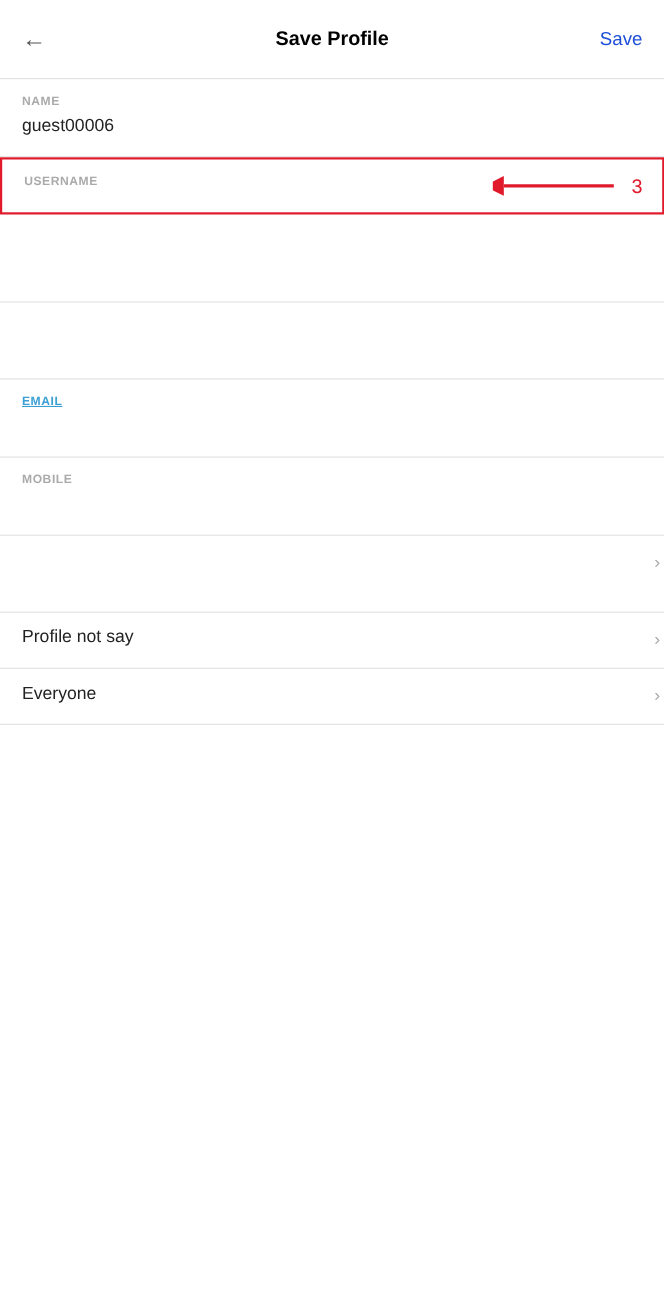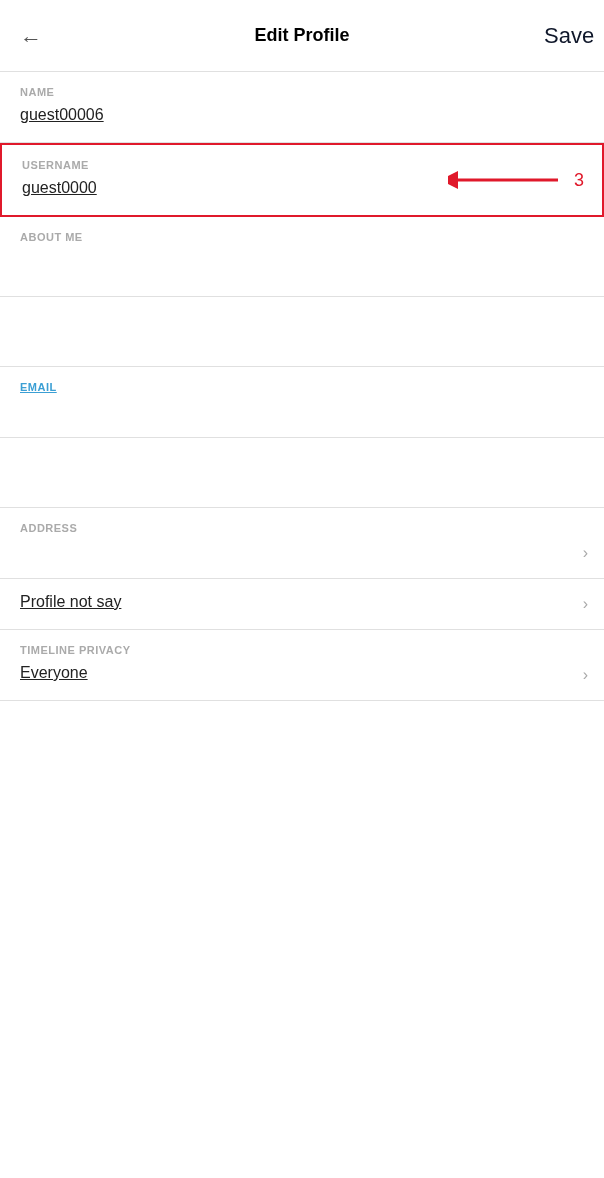--- a/index.html
+++ b/index.html
@@ -32,31 +32,31 @@
 
     .header-title {
       font-size: 18px;
       font-weight: 700;
       color: #000;
       flex: 1;
       text-align: center;
     }
 
     .header-save {
-      font-size: 22px;
-      color: #0f172a;
+      font-size: 17px;
+      color: #1d4ed8;
       cursor: pointer;
       width: 40px;
       text-align: right;
     }
 
     
     .form-section {
       border-bottom: 1px solid #e0e0e0;
-      padding: 14px 16px 14px 20px;
+      padding: 14px 4px 14px 20px;
     }
 
     .form-section.highlighted {
       border: 2px solid #e0192b;
       margin: 0;
     }
 
     .field-label {
       font-size: 11px;
       font-weight: 600;
@@ -68,21 +68,20 @@
 
     .field-label.blue {
       color: #3b9fd4;
       text-decoration: underline;
     }
 
     .field-value {
       font-size: 16px;
       color: #222;
       min-height: 22px;
-      text-decoration: underline;
     }
 
     .field-value.empty {
       min-height: 22px;
     }
 
     .field-row {
       display: flex;
       align-items: center;
       justify-content: space-between;
@@ -129,81 +128,78 @@
       min-height: 70px;
     }
   </style>
 </head>
 <body>
 
 <div class="header">
   <div class="header-back">
     <span>←</span>
   </div>
-  <div class="header-title">Edit Profile</div>
+  <div class="header-title">Save Profile</div>
   <div class="header-save">Save</div>
 </div>
 
 <div class="form-section">
   <div class="field-label">NAME</div>
   <div class="field-value">guest00006</div>
 </div>
 
 <div class="annotation-container">
   <div class="form-section highlighted">
     <div class="field-label">USERNAME</div>
-    <div class="field-value">guest0000</div>
   </div>
 
   <div class="arrow-annotation">
     <svg class="arrow-svg" width="120" height="30" viewBox="0 0 120 30">
 
       <defs>
         <marker id="arrowhead" markerWidth="8" markerHeight="8" refX="0" refY="3" orient="auto">
           <polygon points="0 0, 6 3, 0 6" fill="#e0192b"></polygon>
         </marker>
       </defs>
       <line x1="110" y1="15" x2="10" y2="15" stroke="#e0192b" stroke-width="3" marker-end="url(#arrowhead)"></line>
     </svg>
     <span class="annotation-number">3</span>
   </div>
 </div>
 
 <div class="form-section section-about">
-  <div class="field-label">ABOUT ME</div>
   <div class="field-value empty"></div>
 </div>
 
 <div class="form-section section-standard">
   <div class="field-value empty"></div>
 </div>
 
 <div class="form-section section-standard">
   <div class="field-label blue">EMAIL</div>
   <div class="field-value empty"></div>
 </div>
 
 <div class="form-section section-standard">
-  <div class="field-value empty"></div>
-</div>
-
-<div class="form-section section-standard">
-  <div class="field-label">ADDRESS</div>
+  <div class="field-label">MOBILE</div>
+  <div class="field-value empty"></div>
+</div>
+
+<div class="form-section section-standard">
   <div class="field-row">
     <div class="field-value empty"></div>
     <span class="chevron">›</span>
   </div>
 </div>
 
 <div class="form-section">
   <div class="field-row">
     <div class="field-value">Profile not say</div>
     <span class="chevron">›</span>
   </div>
 </div>
 
 <div class="form-section">
-  <div class="field-label">TIMELINE PRIVACY</div>
   <div class="field-row">
     <div class="field-value">Everyone</div>
     <span class="chevron">›</span>
   </div>
 </div>
 
 </body></html>

